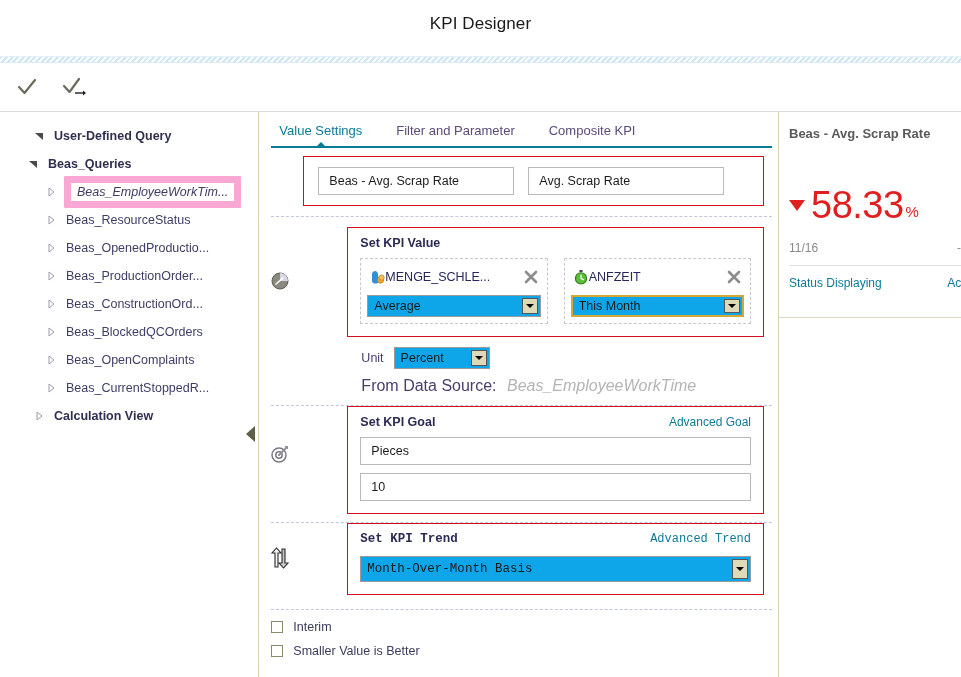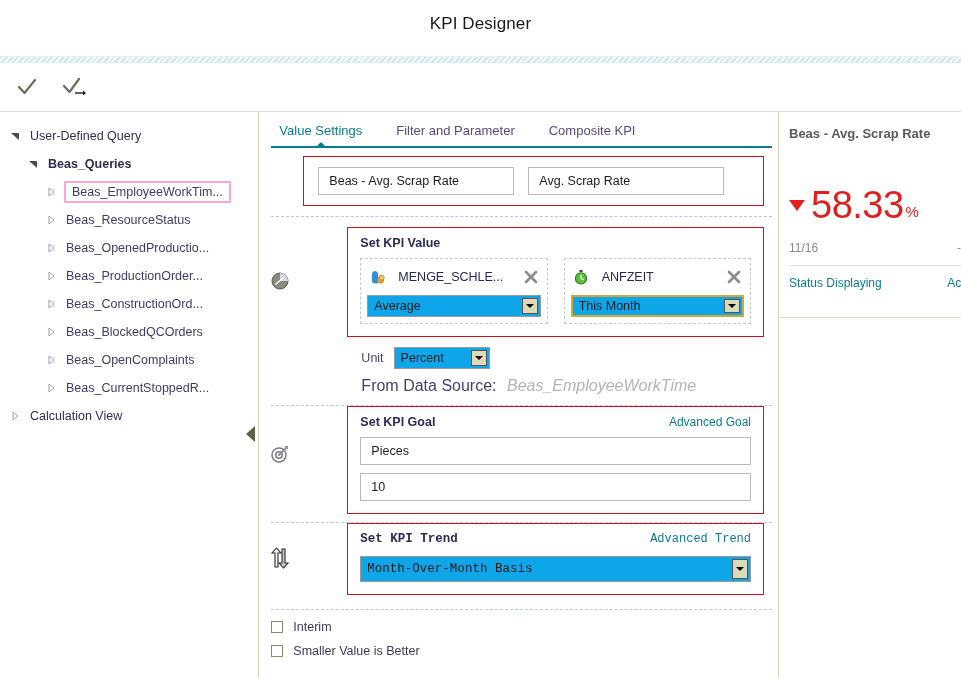--- a/index.html
+++ b/index.html
@@ -24,25 +24,25 @@
   .toolbar{height:48px;background:#fff;display:flex;align-items:center;padding-left:8px;gap:10px;}
   .tb-btn{width:38px;height:34px;display:flex;align-items:center;justify-content:center;cursor:pointer;}
   .tb-btn svg{display:block;}
   
   .main{display:flex;height:568px;border-top:1px solid #dcdcdc;}
   
   .sidebar{width:272px;background:#fff;border-right:1px solid #d9d2b6;position:relative;padding-top:10px;box-sizing:border-box;}
   .tree-row{display:flex;align-items:center;height:28px;padding-left:6px;font-size:12.5px;color:#3b3b5c;white-space:nowrap;cursor:pointer;}
   .tw{width:18px;flex:0 0 18px;display:flex;align-items:center;justify-content:center;}
   .tw svg{display:block;}
-  .tree-row.lvl0{padding-left:6px;font-weight:normal;color:#2f2f4f;}
+  .tree-row.lvl0{padding-left:6px;font-weight:bold;color:#2f2f4f;margin-left:24px;}
   .tree-row.lvl1{padding-left:24px;font-weight:bold;color:#2f2f4f;}
   .tree-row.lvl2{padding-left:42px;font-weight:normal;color:#3d3d66;}
   .tree-label{padding-left:6px;}
-  .tree-row.selected .tree-label{border:2px solid #f9a8d4;padding:2px 6px 2px 6px;margin-left:4px;border-radius:1px;}
+  .tree-row.selected .tree-label{border:7px solid #f9a8d4;padding:2px 6px 2px 6px;margin-left:4px;border-radius:1px;font-style:italic;}
   .collapse-handle{position:absolute;right:-1px;top:310px;width:16px;height:24px;display:flex;align-items:center;justify-content:center;cursor:pointer;}
   
   .center{flex:1 1 auto;background:#fff;position:relative;overflow:hidden;}
   .tabs{display:flex;align-items:flex-end;height:34px;padding-left:16px;gap:26px;position:relative;}
   .tab{font-size:13px;color:#5b4a7a;padding:0 4px 8px;cursor:pointer;position:relative;}
   .tab.active{color:#0b7b95;}
   .tab.active .caret{position:absolute;left:50%;bottom:-1px;margin-left:-5px;width:0;height:0;
       border-left:5px solid transparent;border-right:5px solid transparent;border-bottom:5px solid #0b7b95;}
   .tabs-rule{height:2px;background:#0b7b95;margin:0 6px 0 12px;}
   .dashsep{border-top:1px dashed #bfc6e0;margin:0 6px 0 12px;height:0;}
@@ -54,21 +54,21 @@
   .txtfield{border:1px solid #b9b9b9;background:#fff;height:28px;line-height:28px;padding:0 10px;font-size:12.5px;color:#1c1c1c;box-sizing:border-box;}
   .f-name{width:196px;}
   .f-desc{width:196px;}
   
   .valsec{margin:10px 14px 0 44px;padding:6px 12px 12px;}
   .sec-title{font-weight:bold;color:#2b2b55;font-size:12.5px;margin:2px 0 8px;}
   .sec-head{display:flex;align-items:baseline;justify-content:space-between;}
   .adv-link{color:#0b7b95;font-size:12px;cursor:pointer;}
   .chipwrap{display:flex;gap:16px;}
   .chip{border:1px dashed #c8c8c8;padding:6px;background:#fff;}
-  .chip-top{display:flex;align-items:center;gap:13px;height:24px;padding:0 2px;}
+  .chip-top{display:flex;align-items:center;gap:0;height:24px;padding:0 2px;}
   .chip-name{font-size:12.5px;color:#26265a;white-space:nowrap;overflow:hidden;text-overflow:ellipsis;flex:1 1 auto;}
   .xbtn{cursor:pointer;flex:0 0 auto;}
   .selbox{position:relative;height:22px;border:1px solid #9a9a9a;background:#0ea5e9;margin-top:6px;display:flex;align-items:center;padding:0 24px 0 6px;font-size:12.5px;color:#1c1c1c;box-sizing:border-box;}
   .selbox.hl{border:2px solid #d4a838;}
   .selarrow{position:absolute;right:2px;top:2px;bottom:2px;width:16px;background:#ded9b6;border:1px solid #555;box-sizing:border-box;display:flex;align-items:center;justify-content:center;}
   .selarrow i{width:0;height:0;border-left:4px solid transparent;border-right:4px solid transparent;border-top:4px solid #000;display:block;}
   .chip.m{width:186px;}
   .chip.t{width:186px;}
   .unitrow{display:flex;align-items:center;gap:10px;margin:10px 0 0 58px;}
   .unitlbl{color:#4a3d6b;font-size:12.5px;}

